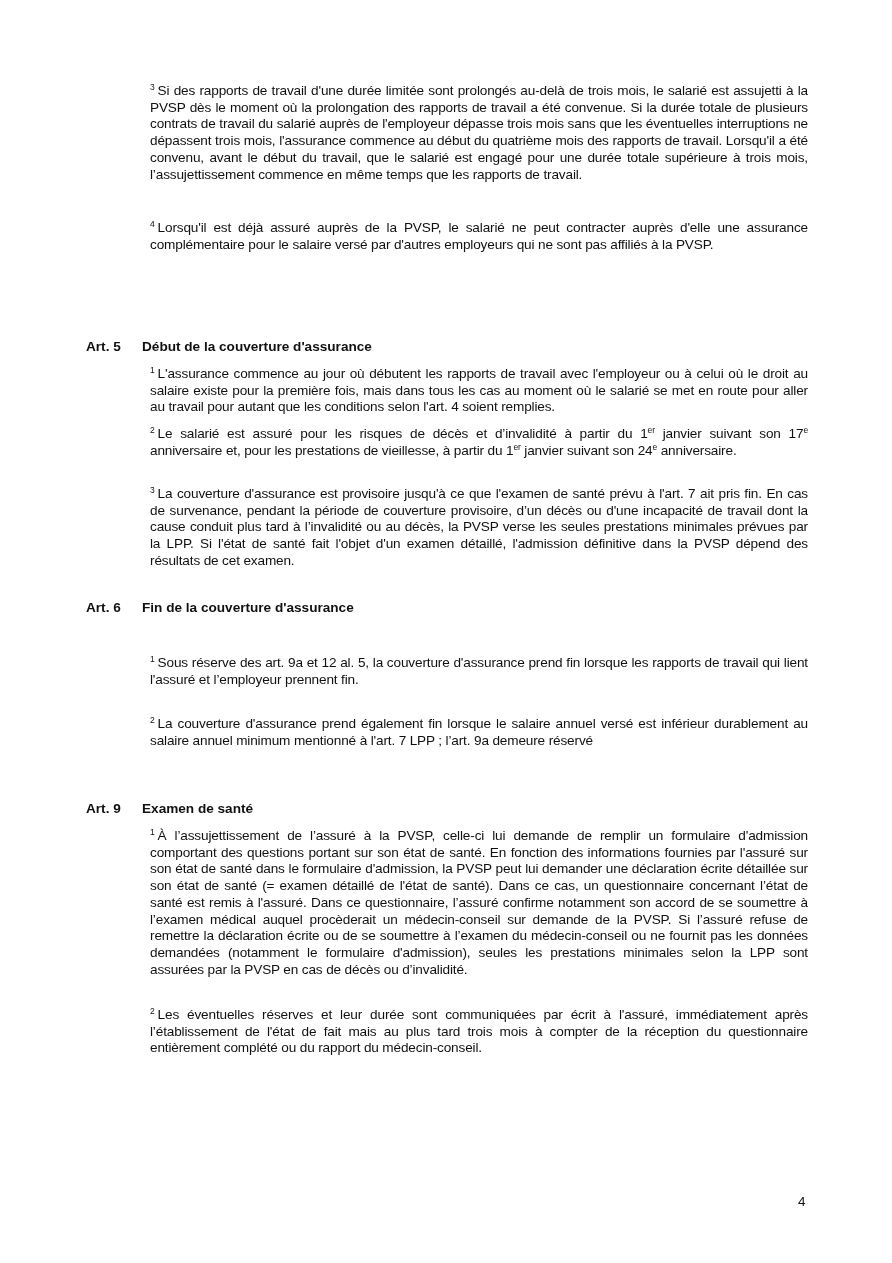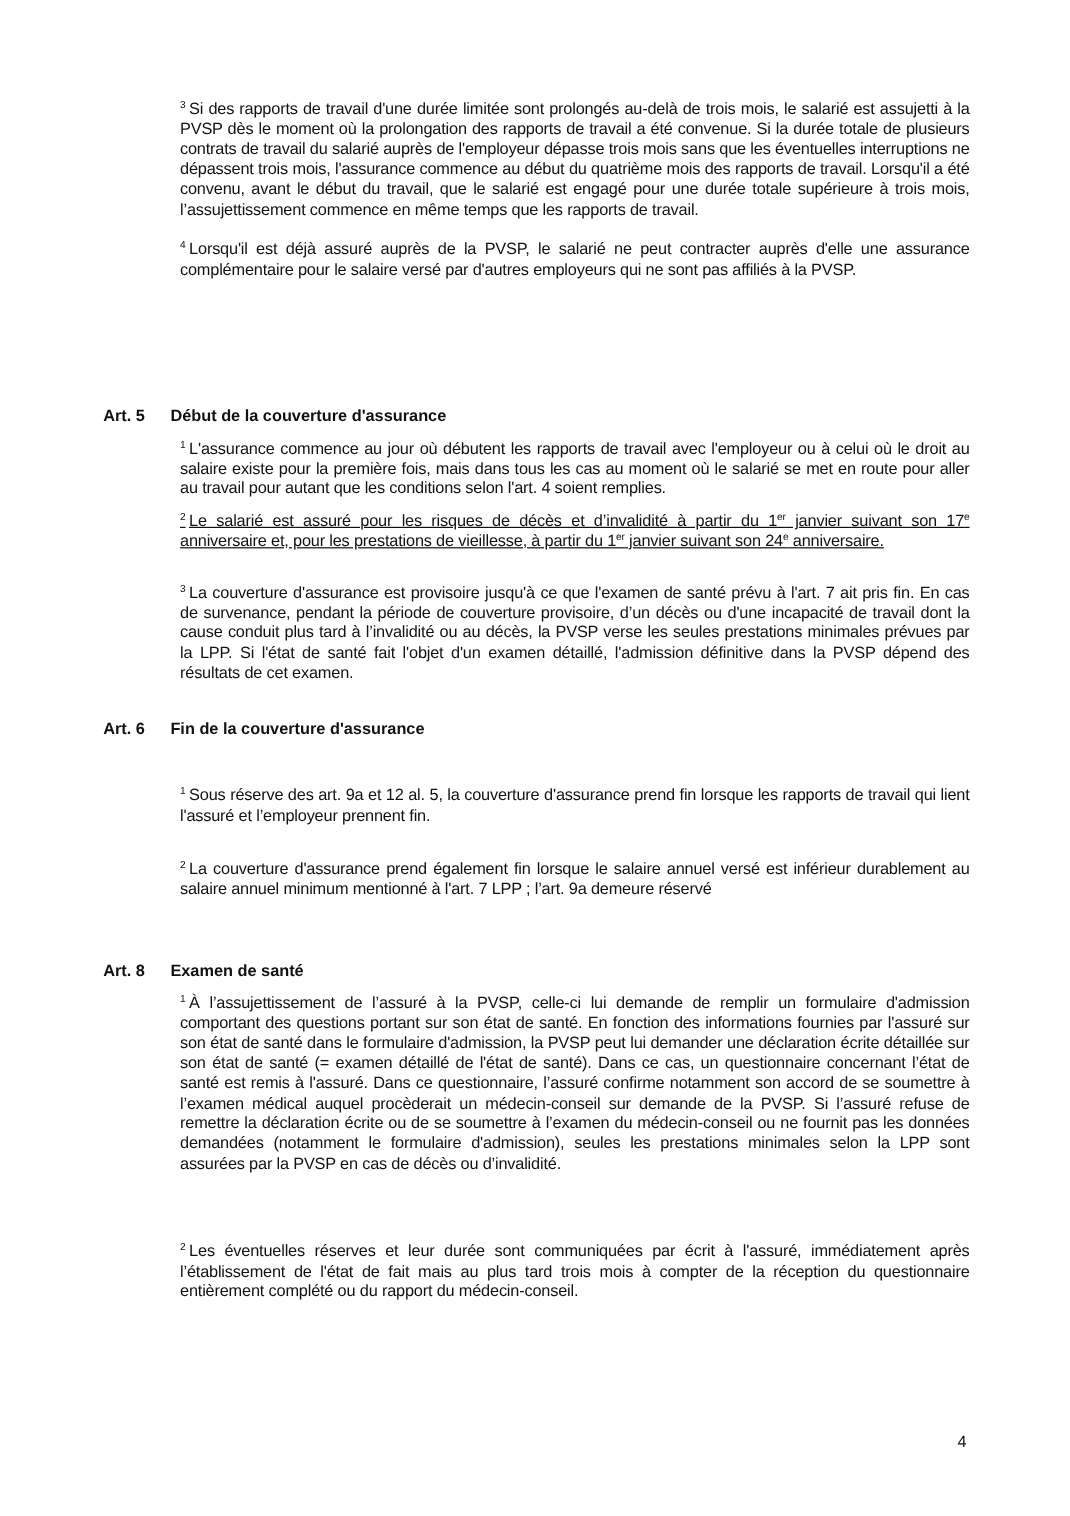--- a/index.html
+++ b/index.html
@@ -22,54 +22,54 @@
     .page-number { position: absolute; left: 798px; top: 1194px; font-size: 13.5px; }
   </style>
 </head>
 <body>
 
 <div class="page">
 
   <p class="para" style="top:83px;">
     <sup>3</sup><span>Si des rapports de travail d'une durée limitée sont prolongés au-delà de trois mois, le salarié est assujetti à la PVSP dès le moment où la prolongation des rapports de travail a été convenue. Si la durée totale de plusieurs contrats de travail du salarié auprès de l'employeur dépasse trois mois sans que les éventuelles interruptions ne dépassent trois mois, l'assurance commence au début du quatrième mois des rapports de travail. Lorsqu'il a été convenu, avant le début du travail, que le salarié est engagé pour une durée totale supérieure à trois mois, l’assujettissement commence en même temps que les rapports de travail.</span>
   </p>
-  <p class="para" style="top:200px;">
+  <p class="para" style="top:220px;">
     <sup>4</sup><span>Lorsqu'il est déjà assuré auprès de la PVSP, le salarié ne peut contracter auprès d'elle une assurance complémentaire pour le salaire versé par d'autres employeurs qui ne sont pas affiliés à la PVSP.</span>
   </p>
 
   <div class="art-head" style="top:339px;">
     <span class="art-num">Art. 5</span>
     <span class="art-title">Début de la couverture d'assurance</span>
   </div>
   <p class="para" style="top:366px;">
     <sup>1</sup><span>L'assurance commence au jour où débutent les rapports de travail avec l'employeur ou à celui où le droit au salaire existe pour la première fois, mais dans tous les cas au moment où le salarié se met en route pour aller au travail pour autant que les conditions selon l'art. 4 soient remplies.</span>
   </p>
-  <p class="para" style="top:426px;text-decoration:underline;">
+  <p class="para" style="top:426px;">
     <sup>2</sup><span>Le salarié est assuré pour les risques de décès et d’invalidité à partir du 1</span><span class="sup-inline">er</span><span> janvier suivant son 17</span><span class="sup-inline">e</span><span> anniversaire et, pour les prestations de vieillesse, à partir du 1</span><span class="sup-inline">er</span><span> janvier suivant son 24</span><span class="sup-inline">e</span><span> anniversaire.</span>
   </p>
   <p class="para" style="top:486px;">
     <sup>3</sup><span>La couverture d'assurance est provisoire jusqu'à ce que l'examen de santé prévu à l'art. 7 ait pris fin. En cas de survenance, pendant la période de couverture provisoire, d’un décès ou d'une incapacité de travail dont la cause conduit plus tard à l’invalidité ou au décès, la PVSP verse les seules prestations minimales prévues par la LPP. Si l'état de santé fait l'objet d'un examen détaillé, l'admission définitive dans la PVSP dépend des résultats de cet examen.</span>
   </p>
 
   <div class="art-head" style="top:600px;">
     <span class="art-num">Art. 6</span>
     <span class="art-title">Fin de la couverture d'assurance</span>
   </div>
   <p class="para" style="top:627px;margin-top:28px;">
     <sup>1</sup><span>Sous réserve des art. 9a et 12 al. 5, la couverture d'assurance prend fin lorsque les rapports de travail qui lient l'assuré et l’employeur prennent fin.</span>
   </p>
   <p class="para" style="top:670px;margin-top:46px;">
     <sup>2</sup><span>La couverture d'assurance prend également fin lorsque le salaire annuel versé est inférieur durablement au salaire annuel minimum mentionné à l'art. 7 LPP ; l’art. 9a demeure réservé</span>
   </p>
 
   <div class="art-head" style="top:801px;">
-    <span class="art-num">Art. 8</span>
+    <span class="art-num">Art. 9</span>
     <span class="art-title">Examen de santé</span>
   </div>
   <p class="para" style="top:828px;">
     <sup>1</sup><span>À l’assujettissement de l’assuré à la PVSP, celle-ci lui demande de remplir un formulaire d'admission comportant des questions portant sur son état de santé. En fonction des informations fournies par l'assuré sur son état de santé dans le formulaire d'admission, la PVSP peut lui demander une déclaration écrite détaillée sur son état de santé (= examen détaillé de l'état de santé). Dans ce cas, un questionnaire concernant l’état de santé est remis à l'assuré. Dans ce questionnaire, l’assuré confirme notamment son accord de se soumettre à l’examen médical auquel procèderait un médecin-conseil sur demande de la PVSP. Si l’assuré refuse de remettre la déclaration écrite ou de se soumettre à l’examen du médecin-conseil ou ne fournit pas les données demandées (notamment le formulaire d'admission), seules les prestations minimales selon la LPP sont assurées par la PVSP en cas de décès ou d’invalidité.</span>
   </p>
-  <p class="para" style="top:1007px;margin-top:28px;">
+  <p class="para" style="top:1007px;">
     <sup>2</sup><span>Les éventuelles réserves et leur durée sont communiquées par écrit à l'assuré, immédiatement après l’établissement de l'état de fait mais au plus tard trois mois à compter de la réception du questionnaire entièrement complété ou du rapport du médecin-conseil.</span>
   </p>
 
   <div class="page-number">4</div>
 </div>
 
 </body></html>

